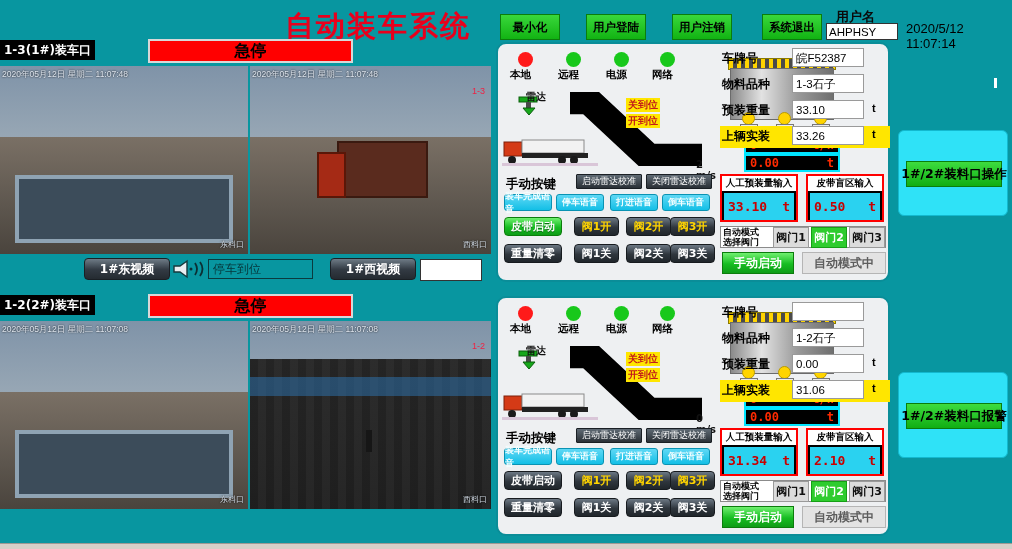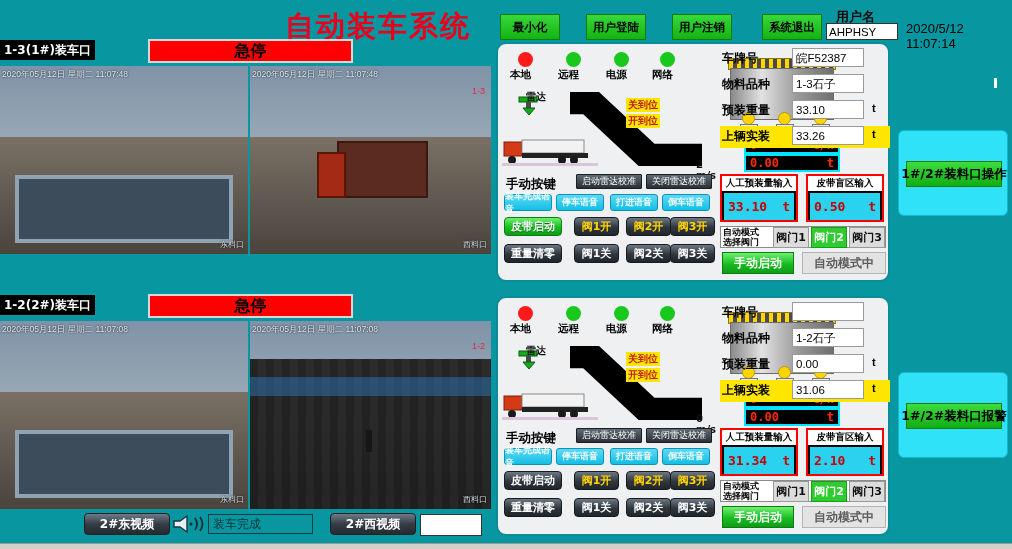--- a/index.html
+++ b/index.html
@@ -316,20 +316,34 @@
       <div class="sky"></div>
       <div class="ground"></div>
       <div class="truck-body"></div>
       <div class="truck-cab"></div>
       <div class="vid-ts">2020年05月12日  星期二  11:07:48</div>
       <div class="vid-tag2">1-3</div>
       <div class="vid-tag">西料口</div>
     </div>
   </div>
 
+  <div class="cam-ctrl">
+    <div class="dark-btn" id="cam-east-1">1#东视频</div>
+    <div class="spk">
+      <svg width="36" height="20" viewBox="0 0 36 20">
+        <polygon points="2,7 8,7 15,2 15,18 8,13 2,13" fill="#e9eef2" stroke="#15383c" stroke-width="1.4"></polygon>
+        <circle cx="19" cy="10" r="1.5" fill="#0b2f33"></circle>
+        <path d="M23 4 Q27 10 23 16" fill="none" stroke="#0b2f33" stroke-width="1.8"></path>
+        <path d="M28 3 Q33 10 28 17" fill="none" stroke="#0b2f33" stroke-width="1.8"></path>
+      </svg>
+    </div>
+    <div class="voice-field">停车到位</div>
+    <div class="dark-btn" id="cam-west-1">1#西视频</div>
+    <div class="white-field"></div>
+  </div>
 </div>
 
 <div class="bay" id="bay2">
   <div class="bay-tag">1-2(2#)装车口</div>
   <div class="estop">急停</div>
 
   <div class="video-row">
     <div class="video">
       <div class="sky"></div>
       <div class="ground"></div>
@@ -343,34 +357,20 @@
         <div class="wall-stripes"></div>
       </div>
       <div class="blue-beam"></div>
       <div class="person"></div>
       <div class="vid-ts">2020年05月12日  星期二  11:07:08</div>
       <div class="vid-tag2">1-2</div>
       <div class="vid-tag">西料口</div>
     </div>
   </div>
 
-  <div class="cam-ctrl">
-    <div class="dark-btn" id="cam-east-2">2#东视频</div>
-    <div class="spk">
-      <svg width="36" height="20" viewBox="0 0 36 20">
-        <polygon points="2,7 8,7 15,2 15,18 8,13 2,13" fill="#e9eef2" stroke="#15383c" stroke-width="1.4"></polygon>
-        <circle cx="19" cy="10" r="1.5" fill="#0b2f33"></circle>
-        <path d="M23 4 Q27 10 23 16" fill="none" stroke="#0b2f33" stroke-width="1.8"></path>
-        <path d="M28 3 Q33 10 28 17" fill="none" stroke="#0b2f33" stroke-width="1.8"></path>
-      </svg>
-    </div>
-    <div class="voice-field">装车完成</div>
-    <div class="dark-btn" id="cam-west-2">2#西视频</div>
-    <div class="white-field"></div>
-  </div>
 </div>
 
 <div class="scada" id="scada1">
   <div class="mimic">
     <div class="lamp-row">
       <div class="lamp" style="left:8px; background:#ff1a1a"></div>
       <div class="lamp-lbl" style="left:0px">本地</div>
       <div class="lamp" style="left:56px; background:#18c81b"></div>
       <div class="lamp-lbl" style="left:48px">远程</div>
       <div class="lamp" style="left:104px; background:#18c81b"></div>

